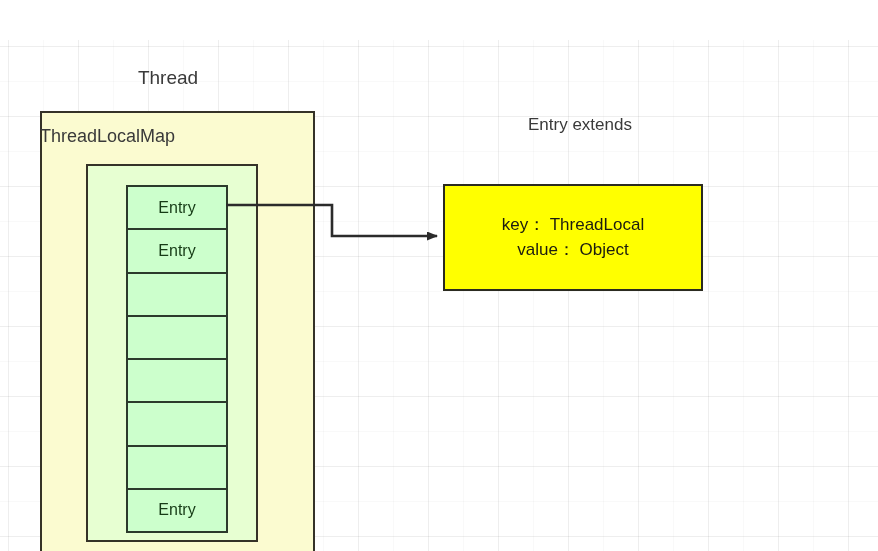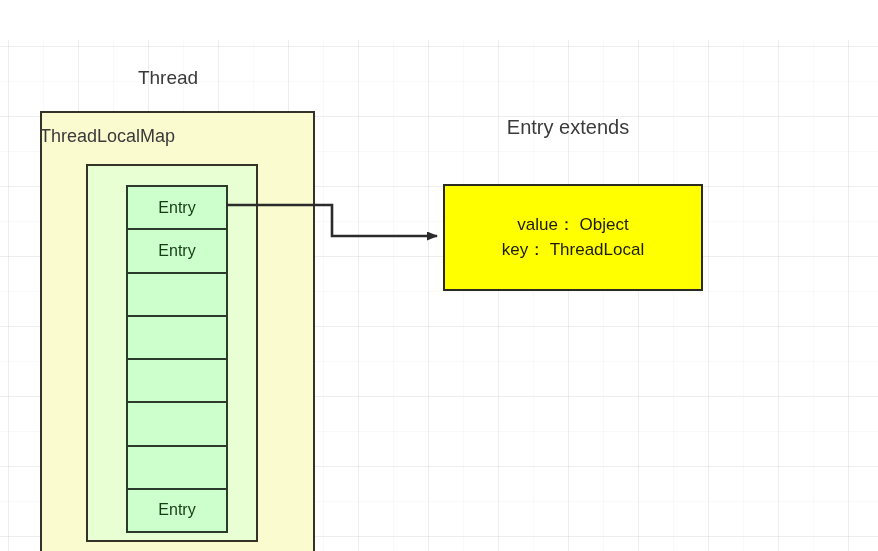--- a/index.html
+++ b/index.html
@@ -33,24 +33,24 @@
     line-height: 1.25;
   }
   #thread-label {
     left: 88px;
     top: 26px;
     width: 160px;
     font-size: 19px;
     color: #3a3a3a;
   }
   #entry-class-label {
-    left: 388px;
+    left: 400px;
     top: 74px;
     width: 360px;
-    font-size: 20px;
+    font-size: 17px;
     color: #3a3a3a;
     line-height: 1.32;
   }
 
   
   #thread-box {
     position: absolute;
     left: 40px;
     top: 71px;
     width: 275px;
@@ -169,17 +169,17 @@
   <svg id="connector" viewBox="0 0 240 60" width="240" height="60">
     <defs>
       <marker id="arrowhead" markerWidth="11" markerHeight="9" refX="10" refY="4.5" orient="auto" markerUnits="userSpaceOnUse">
         <polygon points="0,0 11,4.5 0,9" fill="#2b2b2b"></polygon>
       </marker>
     </defs>
     <path d="M 6,15 L 112,15 L 112,46 L 217,46" fill="none" stroke="#2b2b2b" stroke-width="2.6" marker-end="url(#arrowhead)"></path>
   </svg>
 
   <div id="entry-detail-box">
+    <div class="detail-line">key： ThreadLocal</div>
     <div class="detail-line">value： Object</div>
-    <div class="detail-line">key： ThreadLocal</div>
   </div>
 
 </div>
 
 </body></html>

